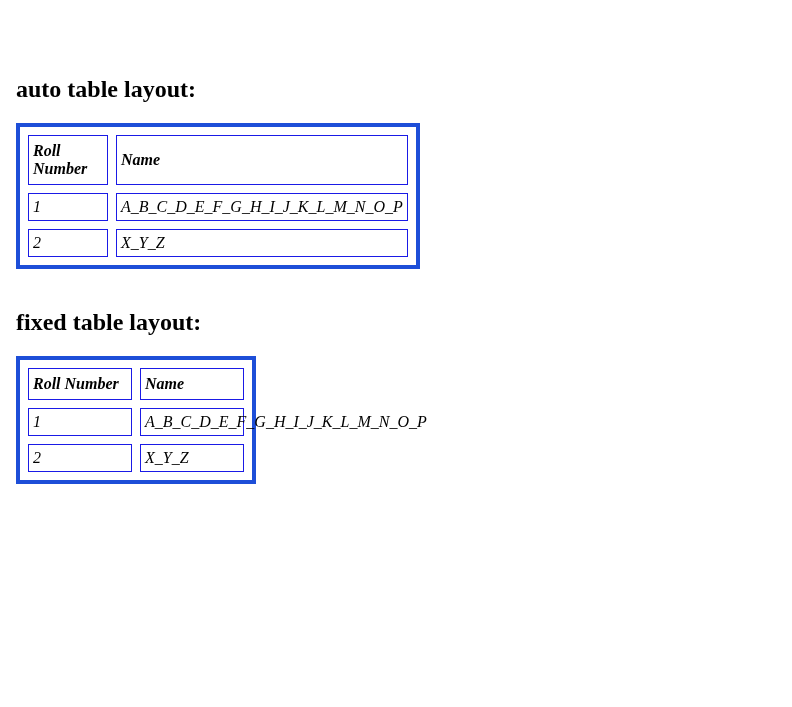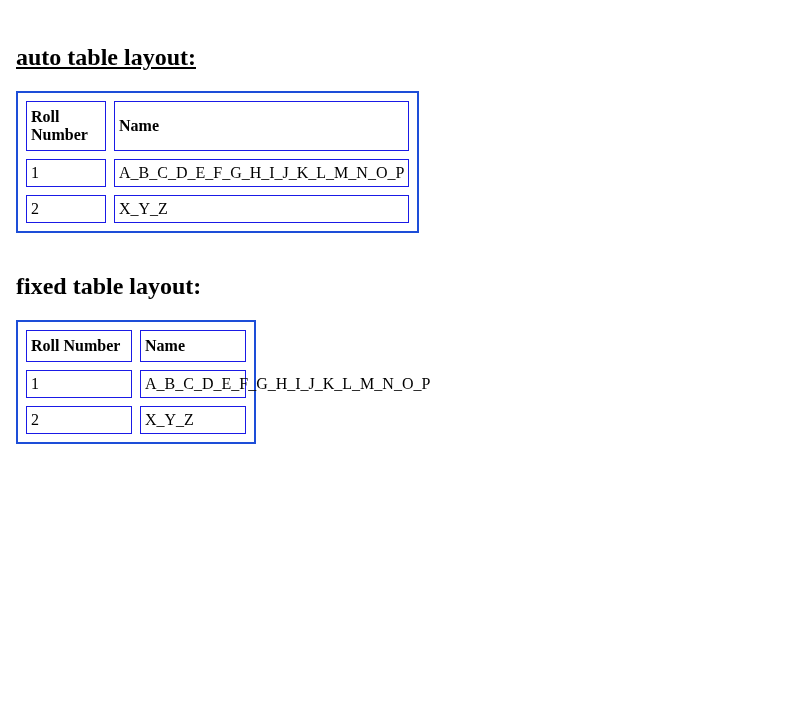--- a/index.html
+++ b/index.html
@@ -8,27 +8,27 @@
       padding: 16px;
       background: #ffffff;
       color: #000000;
     }
     h2 {
       font-weight: bold;
       font-size: 24px;
       margin: 40px 0 20px 0;
     }
     h2:first-of-type {
-      margin-top: 28px;
-      text-decoration: underline;
+      margin-top: 60px;
     }
     table {
-      border: 2px solid #1d4ed8;
+      border: 4px solid #1d4ed8;
       border-collapse: separate;
       border-spacing: 8px;
+      font-style: italic;
     }
     th, td {
       border: 1px solid #1a1ae6;
       text-align: left;
       padding: 2px 4px;
       font-size: 16px;
       font-weight: normal;
       vertical-align: middle;
       box-sizing: border-box;
       height: 28px;

